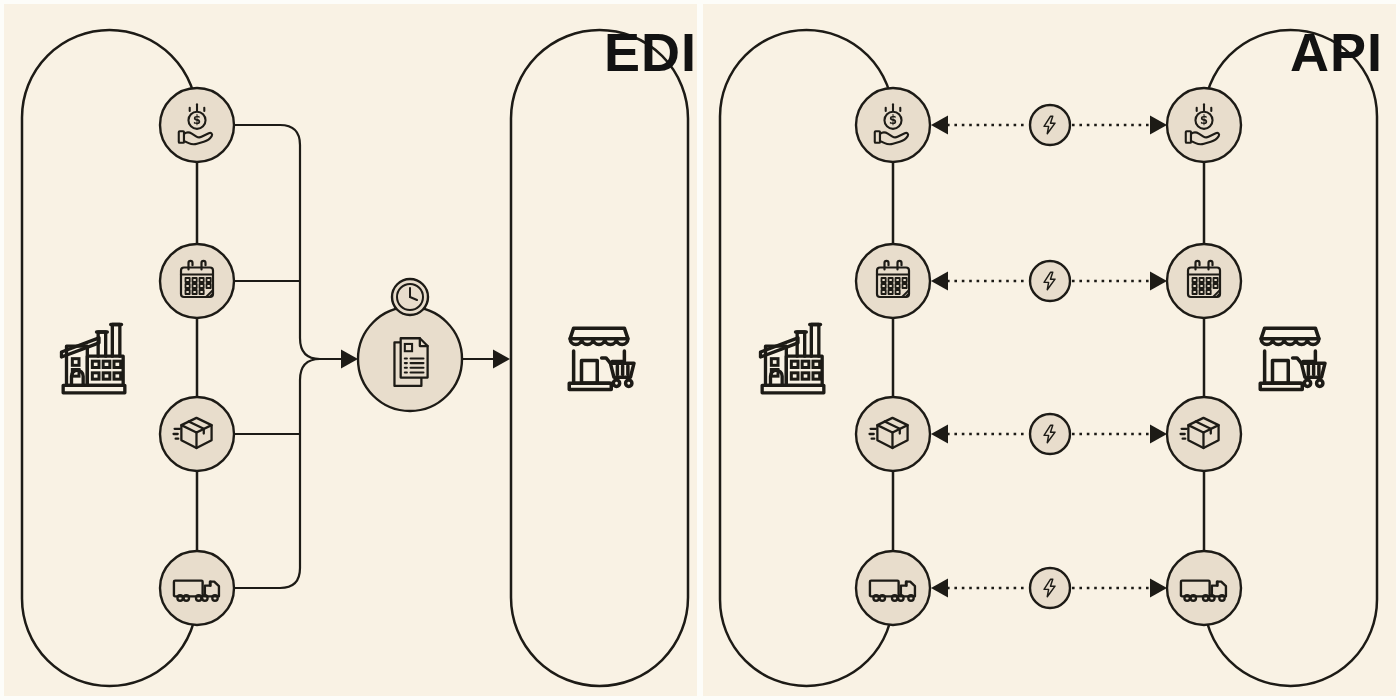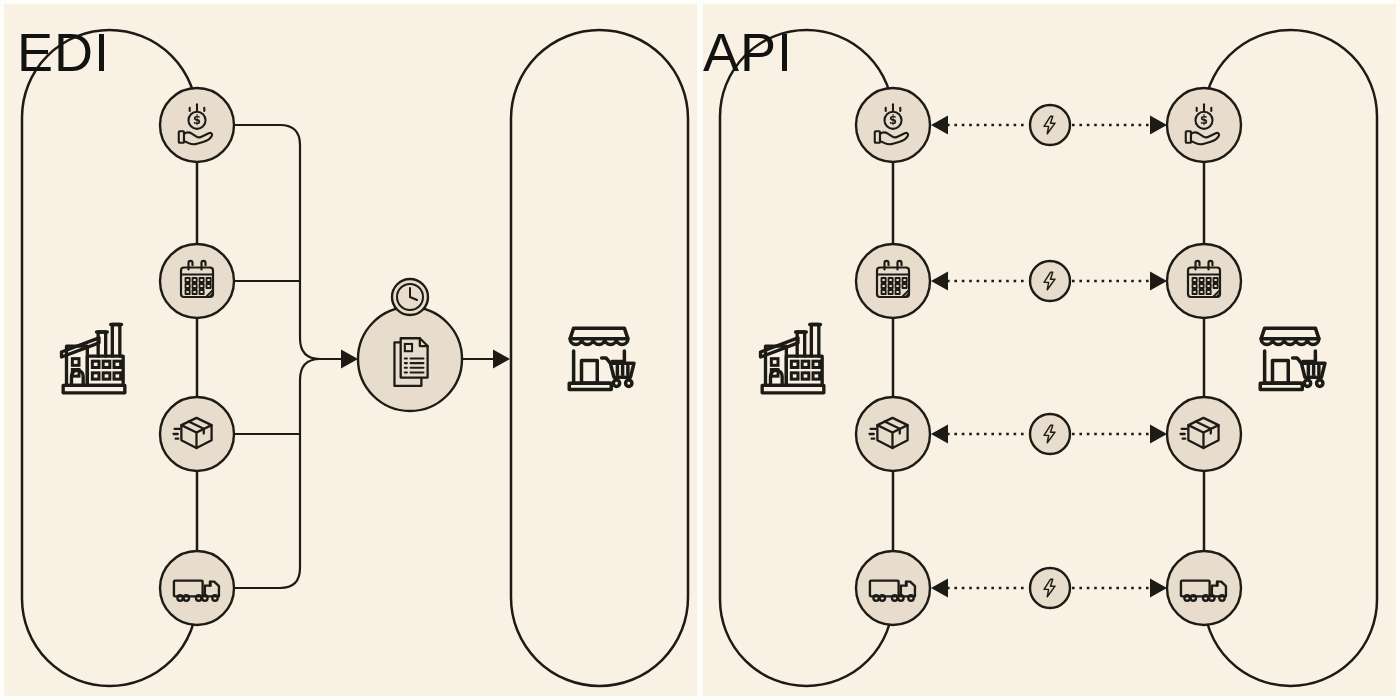--- a/index.html
+++ b/index.html
@@ -17,25 +17,24 @@
     overflow:hidden;
   }
   .panel{
     position:absolute;top:4px;height:692px;width:693px;
     background:var(--panel-background);
   }
   .panel.left{left:4px;}
   .panel.right{left:703px;}
   .panel-title{
     position:absolute;top:24px;width:693px;
-    text-align:left;
-    font-size:54px;font-weight:normal;letter-spacing:1px;
+    text-align:right;
+    font-size:54px;font-weight:bold;letter-spacing:1px;
     color:var(--title-text);
     line-height:1.05;
-    margin-left:13px;
   }
   .panel-title.left{left:4px;}
   .panel-title.right{left:666px;padding-left:24px;}
   svg.diagram{position:absolute;left:0;top:0;color:var(--line);}
   .outline{fill:none;stroke:currentColor;stroke-width:2.5;}
   .node{fill:var(--node-fill);stroke:currentColor;stroke-width:2.4;}
   .wire{fill:none;stroke:currentColor;stroke-width:2.2;stroke-linecap:round;stroke-linejoin:round;}
   .dotted{fill:none;stroke:currentColor;stroke-width:2.6;stroke-dasharray:2.6 4.8;stroke-linecap:butt;}
   .head{fill:currentColor;stroke:none;}
   .thin{stroke-width:2;}

